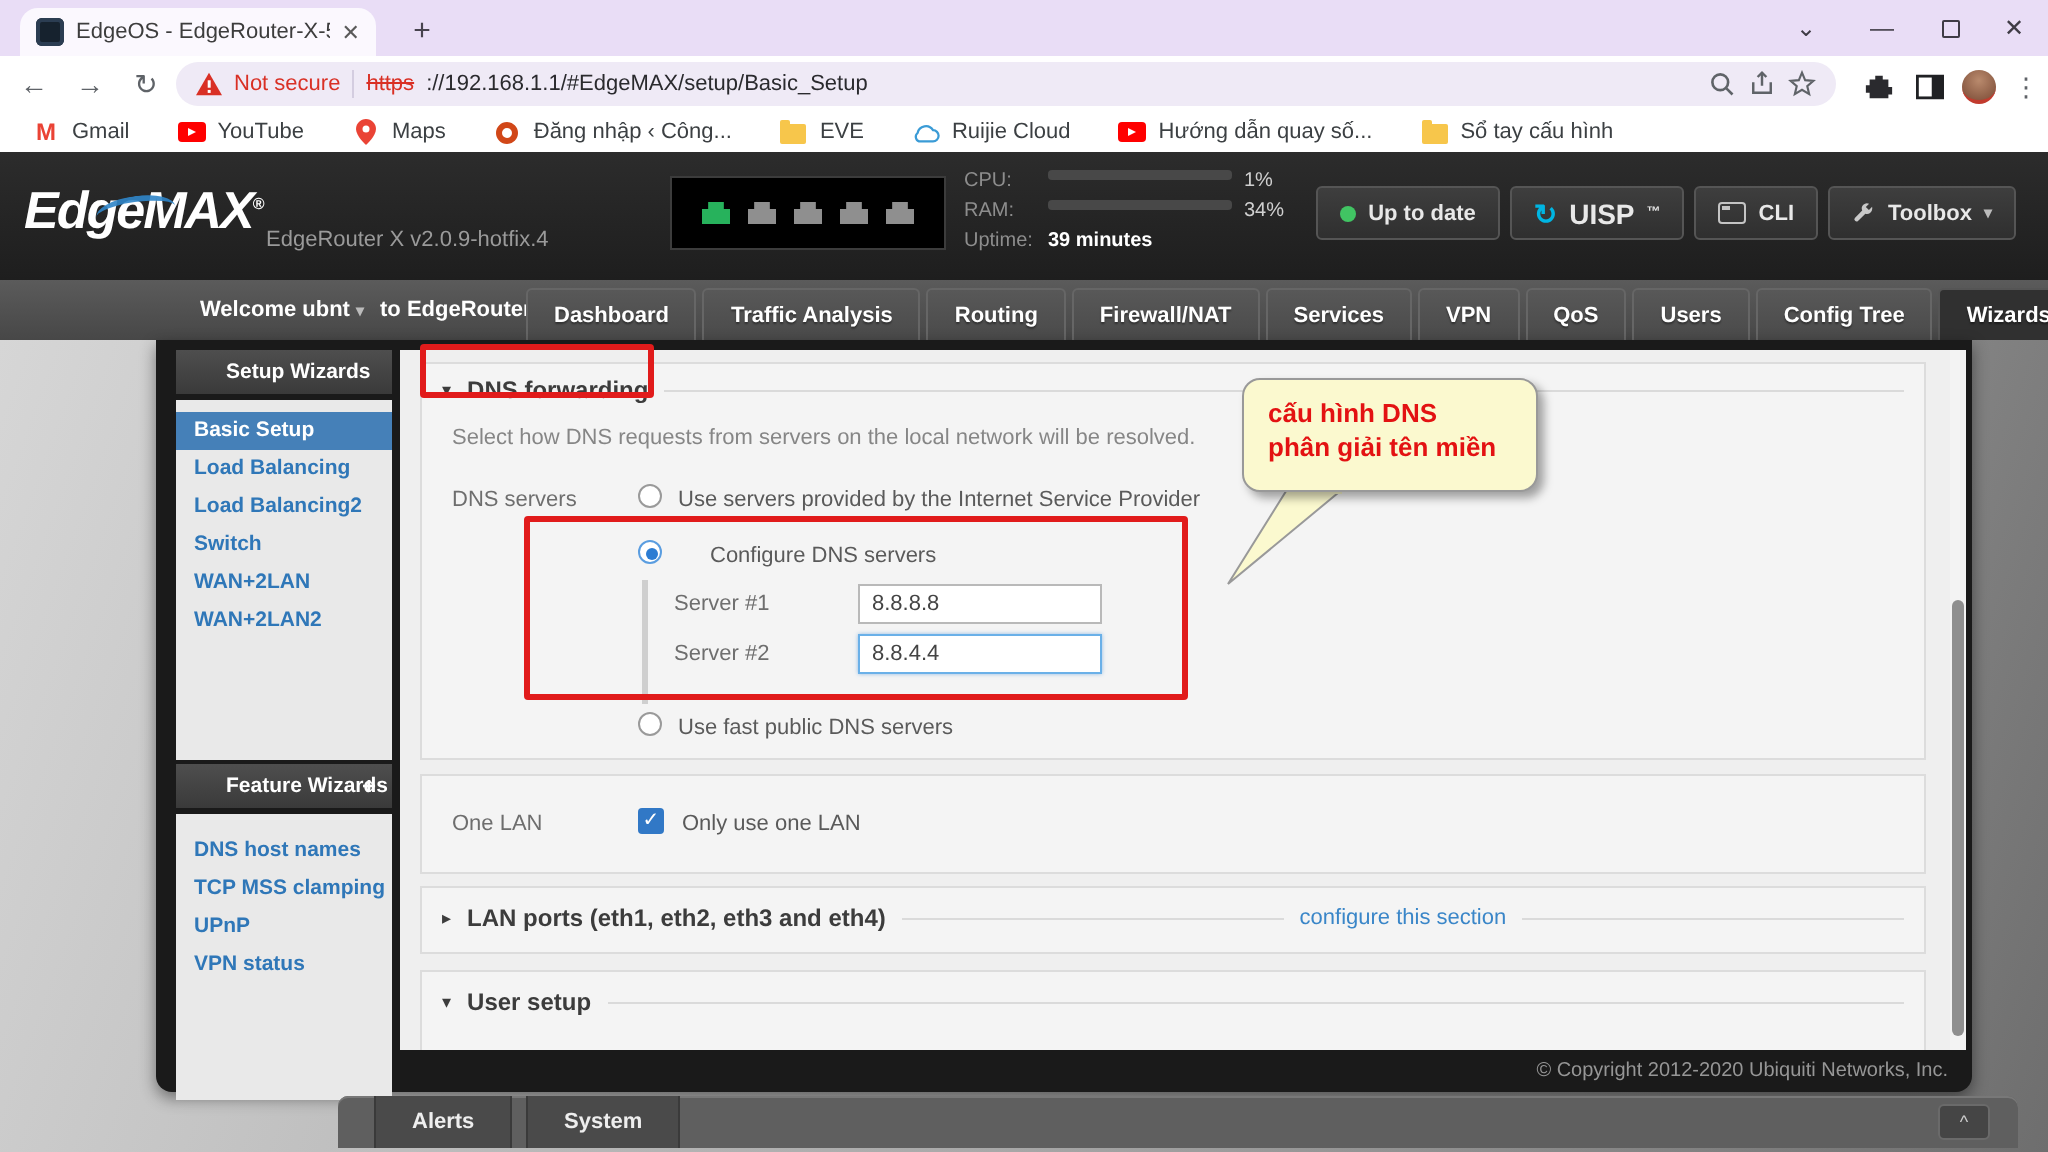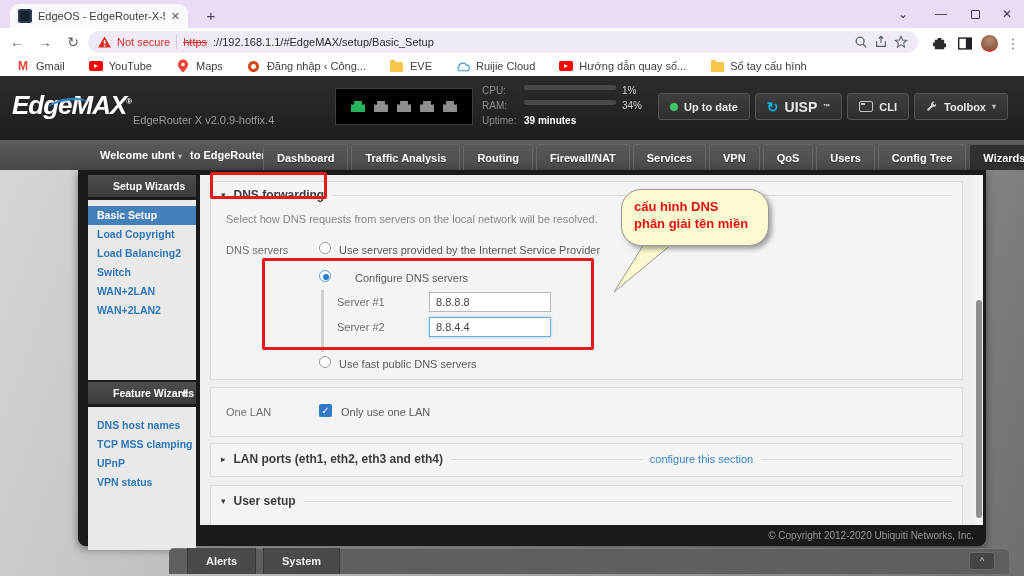--- a/index.html
+++ b/index.html
@@ -151,21 +151,21 @@
   .bb-alerts { left:18px; } .bb-system { left:94px; }
   .chevbtn { position:absolute; right:14px; top:4px; width:26px; height:18px; background:#454545;
              border:1px solid #6a6a6a; border-radius:3px; color:#ccc; font-size:9px; text-align:center;
              line-height:17px; cursor:pointer; }
 
   
   .redbox { position:absolute; border:3px solid #e11b1b; border-radius:2px; z-index:40; pointer-events:none; }
   .rb1 { left:210px; top:172px; width:117px; height:27px; }
   .rb2 { left:262px; top:258px; width:332px; height:92px; }
   .callout { position:absolute; left:621px; top:189px; width:148px; height:57px; background:#fbf9cf;
-             border:1px solid #999; border-radius:20px; z-index:41; box-shadow:3px 3px 5px rgba(0,0,0,.35);
+             border:1px solid #999; border-radius:9px; z-index:41; box-shadow:3px 3px 5px rgba(0,0,0,.35);
              padding:8px 0 0 12px; }
   .callout .cl { font-size:13px; font-weight:bold; color:#e31212; line-height:17px; }
   .ctail { position:absolute; left:612px; top:244px; z-index:40; }
 </style>
 </head>
 <body>
 
 <div class="titlebar">
   <div class="btab">
     <div class="fav"></div>
@@ -353,21 +353,21 @@
 </div>
 
 <div class="content">
   <div class="frame">
 
     <div class="sidebar">
       <div class="sidehdr">Setup Wizards</div>
       <div class="fgap"></div>
       <div class="sidepanel sp1">
         <a class="sitem sel">Basic Setup</a>
-        <a class="sitem">Load Copyright</a>
+        <a class="sitem">Load Balancing</a>
         <a class="sitem">Load Balancing2</a>
         <a class="sitem">Switch</a>
         <a class="sitem">WAN+2LAN</a>
         <a class="sitem">WAN+2LAN2</a>
       </div>
       <div class="sidehdr"><span>Feature Wizards</span><span class="plus">+</span></div>
       <div class="fgap"></div>
       <div class="sidepanel sp2">
         <a class="sitem">DNS host names</a>
         <a class="sitem">TCP MSS clamping</a>

